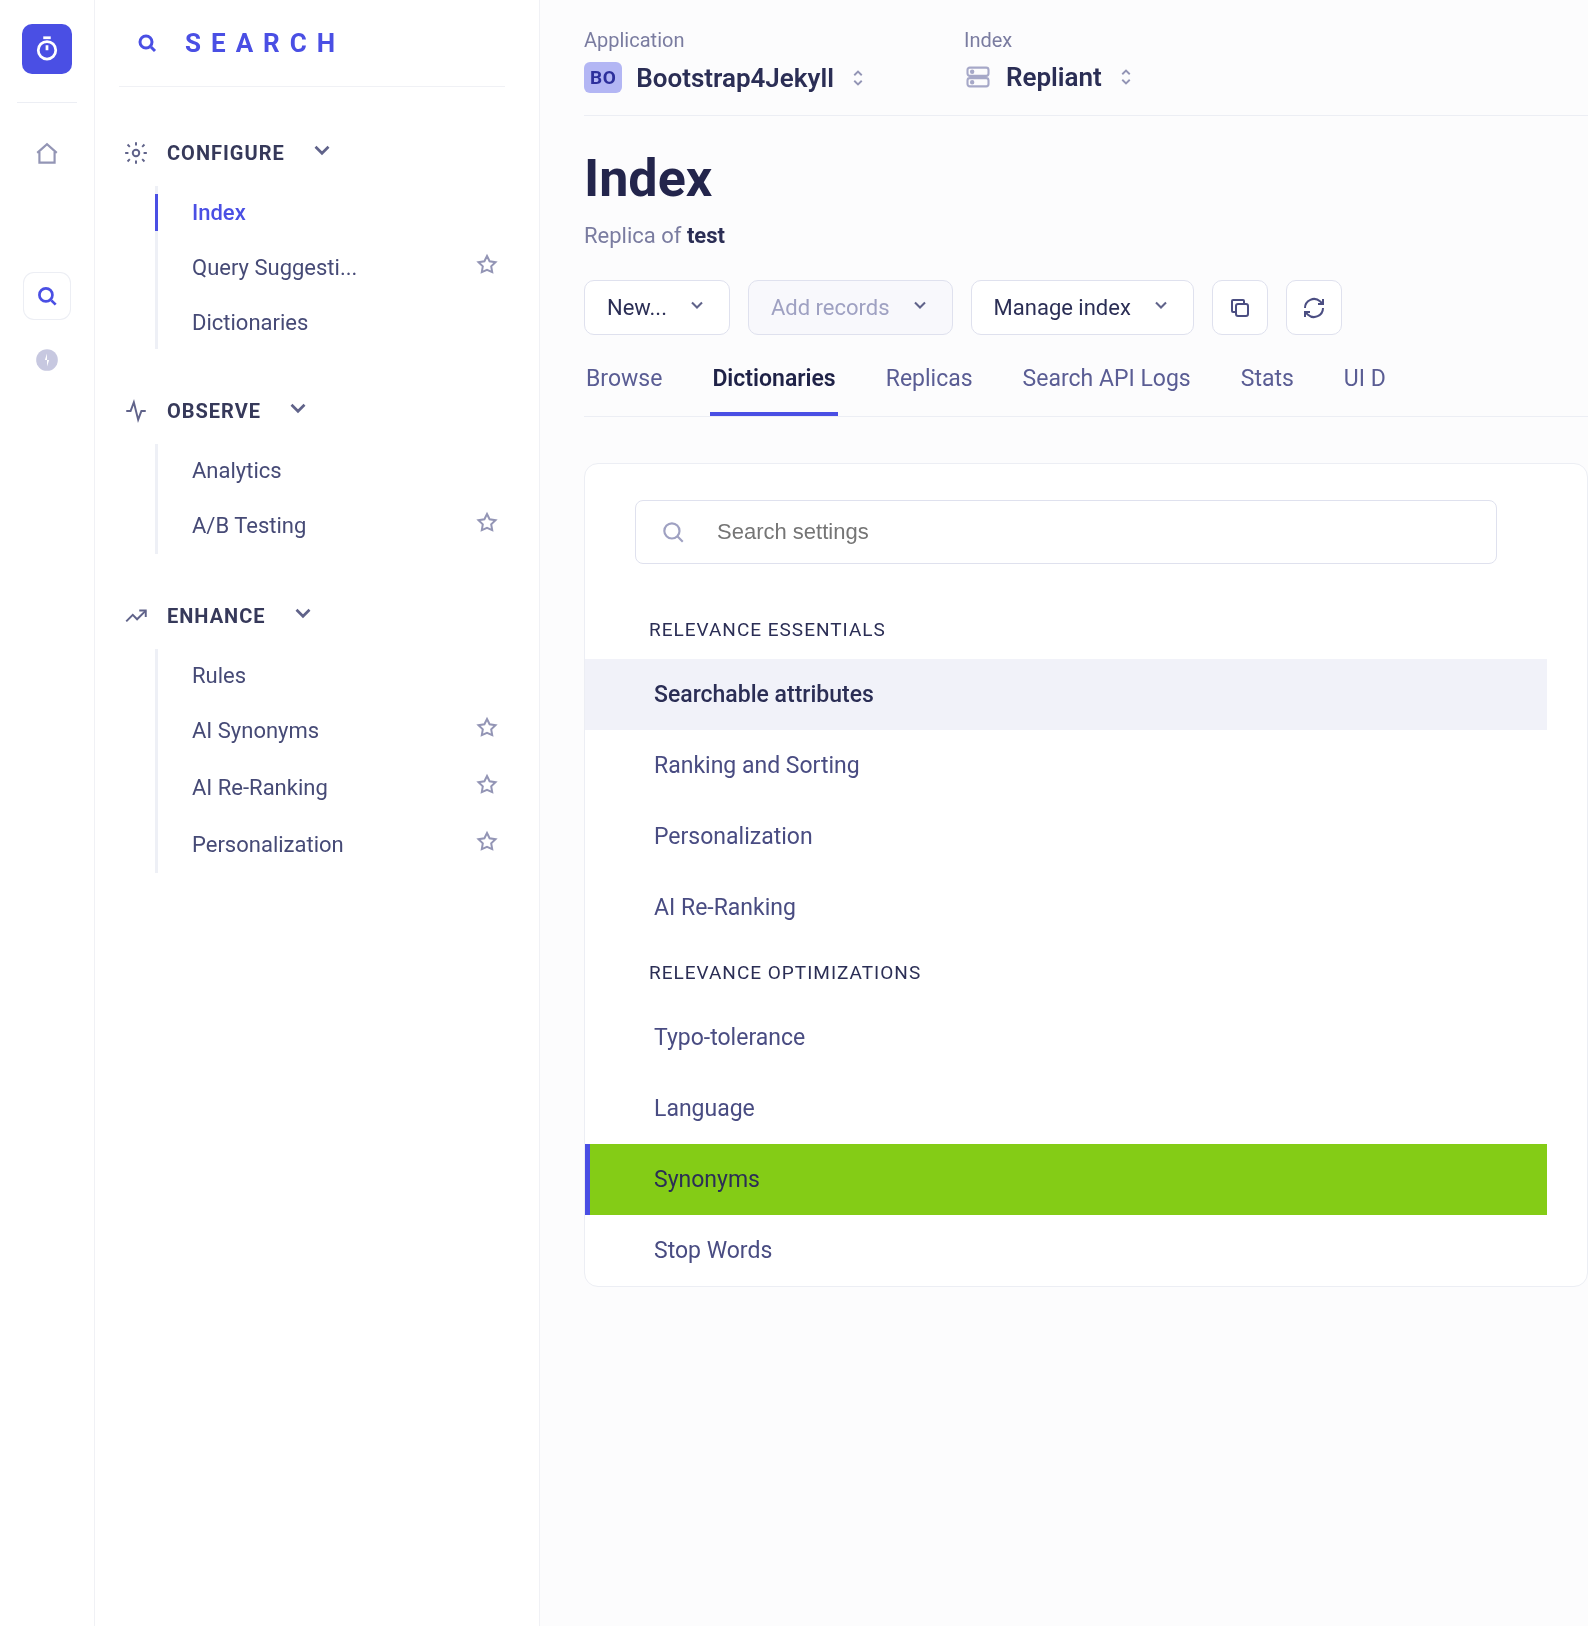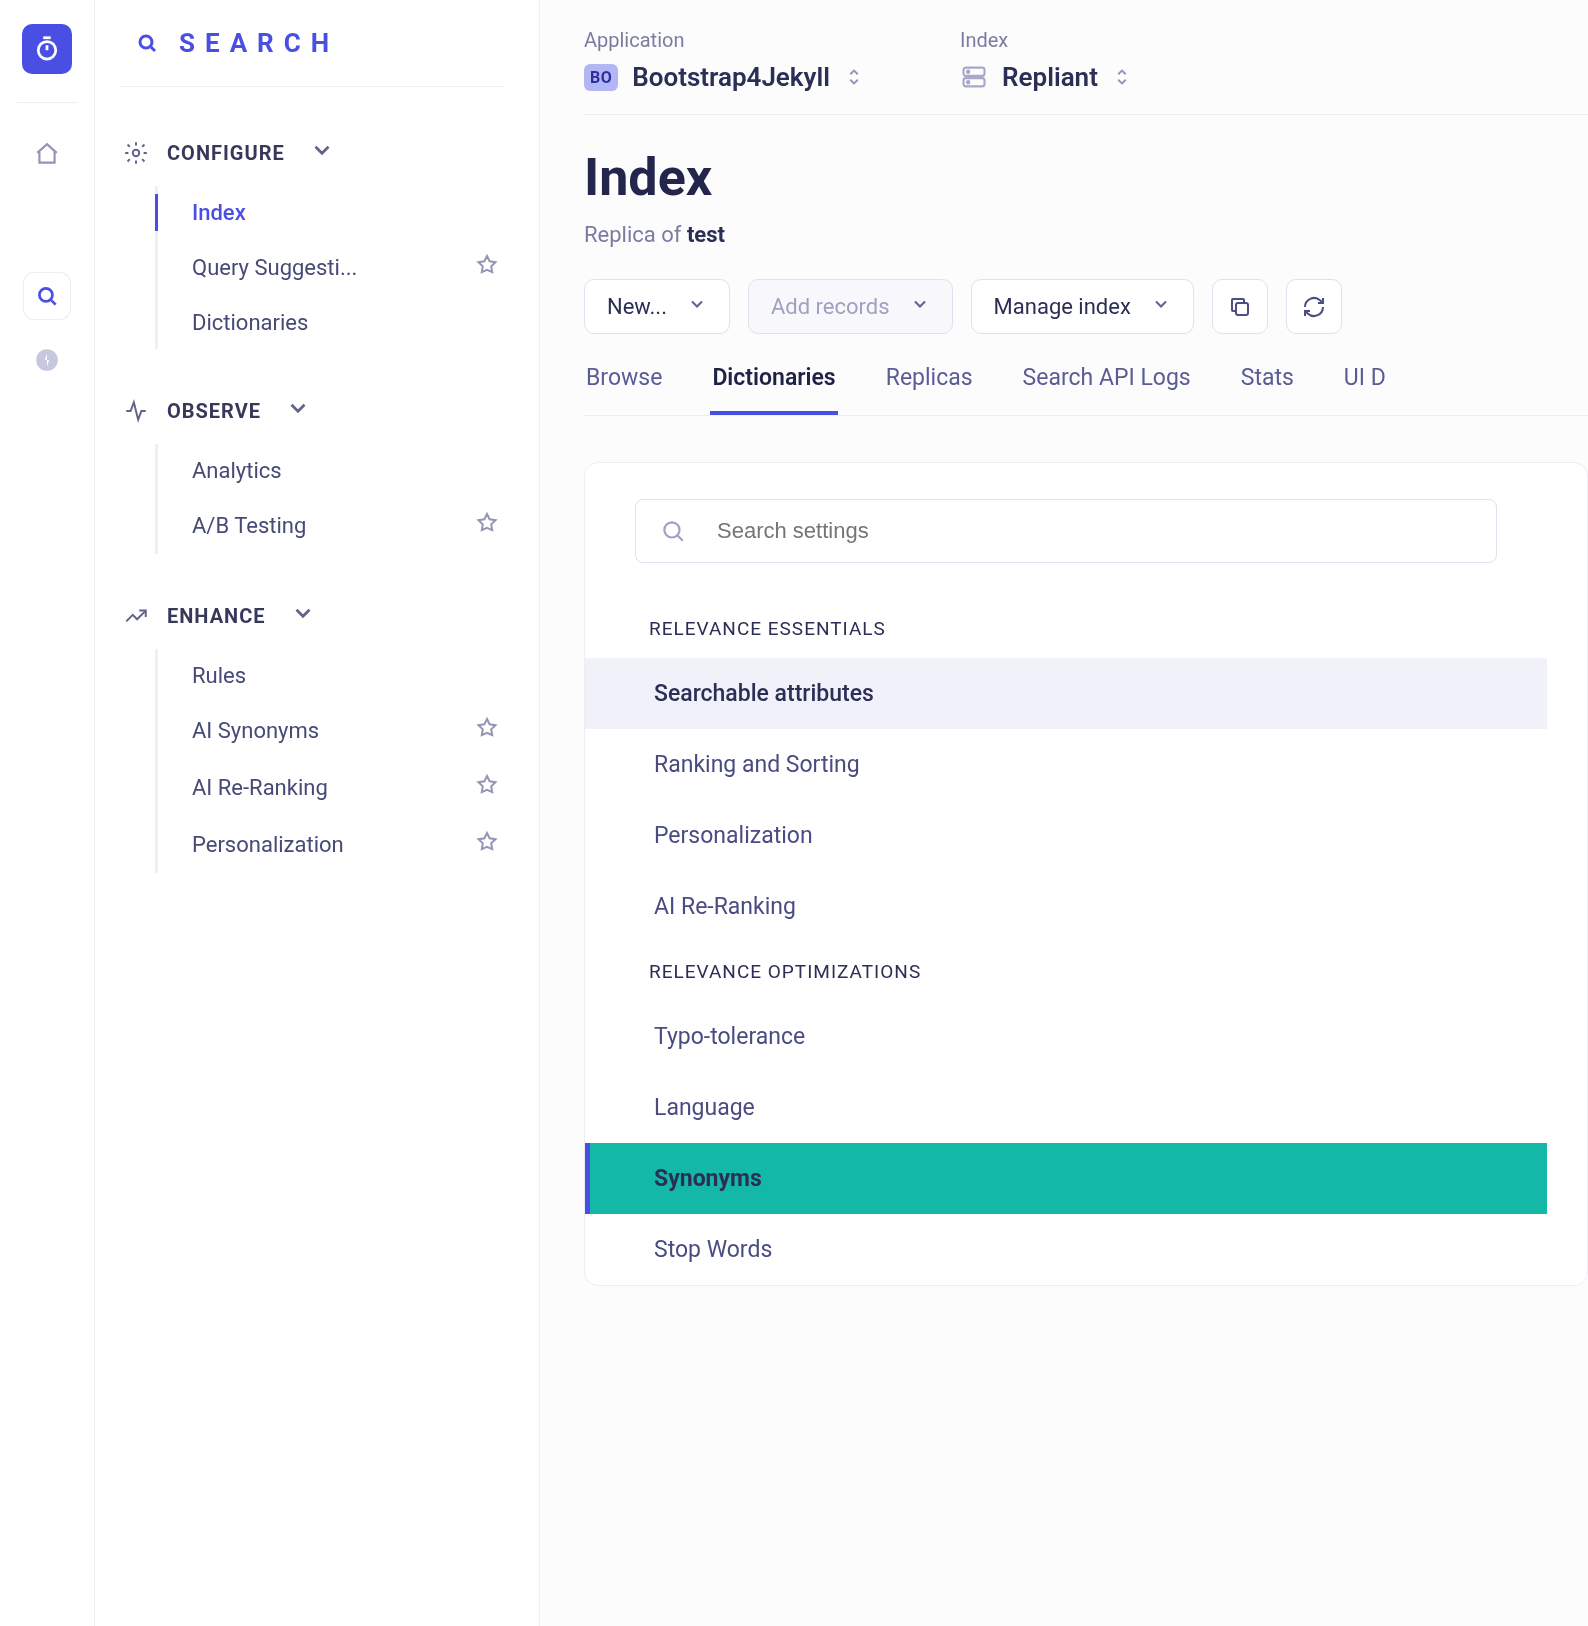--- a/index.html
+++ b/index.html
@@ -42,21 +42,21 @@
 .rail-btn svg{width:26px;height:26px;}
 
 
 .sidebar {
   width: 445px;
   border-right: 1px solid #f0f1f5;
   padding: 28px 34px 0 24px;
   background:#fff;
 }
 .brand {
-  display:flex; align-items:center; gap:20px;
+  display:flex; align-items:center; gap:26px;
   letter-spacing: 10px;
   font-weight:700;
   color:#4a4fe4;
   font-size: 26px;
   padding: 0 0 28px 16px;
   border-bottom:1px solid #f0f1f5;
   margin-bottom: 40px;
 }
 .brand-icon{width:24px;height:24px;display:inline-flex;align-items:center;justify-content:center}
 .brand-icon svg{width:24px;height:24px}
@@ -90,21 +90,21 @@
 .star{color:#9395b5}
 .star svg{width:24px;height:24px}
 
 
 .main{ flex:1; padding: 28px 0 0 44px; }
 .selectors{display:flex; gap:96px; margin-bottom:22px}
 .sel-label{color:#7a7ca0; font-size:20px; margin-bottom:10px}
 .sel-val{display:flex;align-items:center;gap:14px;font-size:26px;font-weight:600;color:#2b2e55}
 .bo-chip{
   background:#b3b6f4; color:#2d2f9c;
-  font-size:16px; font-weight:700;
+  font-size:19px; font-weight:700;
   border-radius:6px; padding:4px 6px;
   letter-spacing:0.5px;
 }
 .db-ico{width:28px;height:28px;color:#a6a8c8}
 .db-ico svg{width:28px;height:28px}
 .updown{color:#9395b5;width:20px;height:28px;display:flex;flex-direction:column;align-items:center;justify-content:center;gap:-4px}
 .updown svg{width:18px;height:10px}
 .hr{height:1px;background:#eceef4;margin:10px 0 32px}
 
 .page-title{font-size:52px;font-weight:700;color:#23254c;margin-bottom:14px}
@@ -144,21 +144,21 @@
 .searchbox input{border:none;outline:none;font-size:22px;flex:1;background:transparent;color:#2b2e55}
 
 .section-label{
   text-transform:uppercase;letter-spacing:1px;font-weight:400;font-size:19px;
   color:#2b2e55;padding:18px 0 18px 64px;
 }
 .cfg-item{
   padding:22px 0 22px 64px;font-size:23px;color:#494c82;cursor:pointer;border-left:5px solid transparent;
 }
 .cfg-item.selected{background:#f1f2f9;color:#2b2e55;font-weight:500}
-.cfg-item.current{background:#14b8a6;border-left-color:#4a4fe4;color:#2b2e55;font-weight:700}
+.cfg-item.current{background:#84cc16;border-left-color:#4a4fe4;color:#2b2e55;font-weight:400}
 </style>
 </head>
 <body>
 
 <div class="rail">
   <div class="rail-logo">
     <svg viewBox="0 0 24 24" fill="none" stroke="#fff" stroke-width="2.2">
         <circle cx="12" cy="13" r="7"></circle>
         <path d="M12 9v4"></path>
         <path d="M9 3h6"></path>

